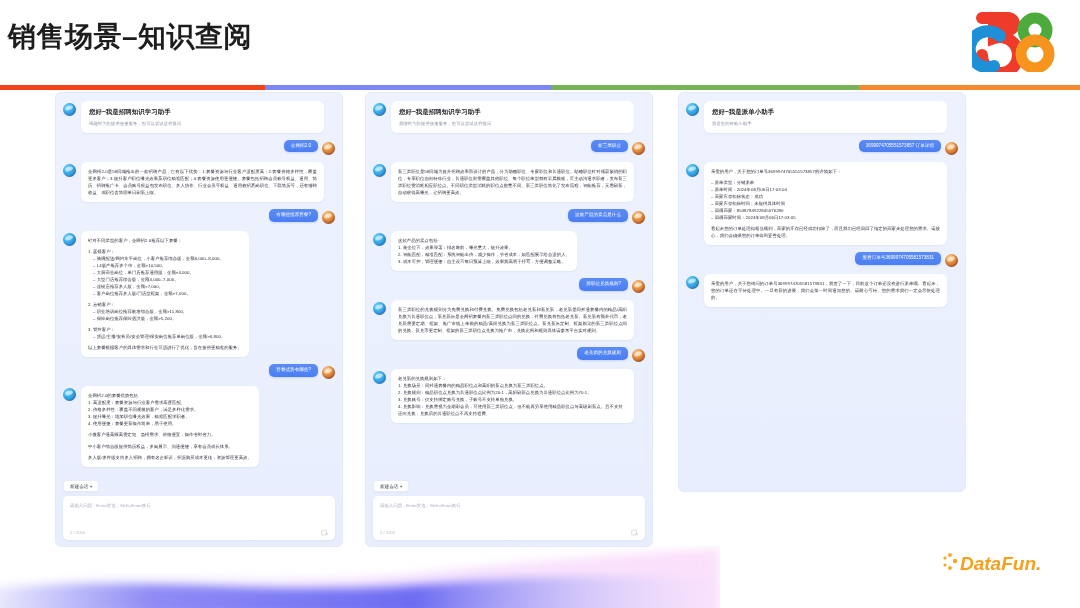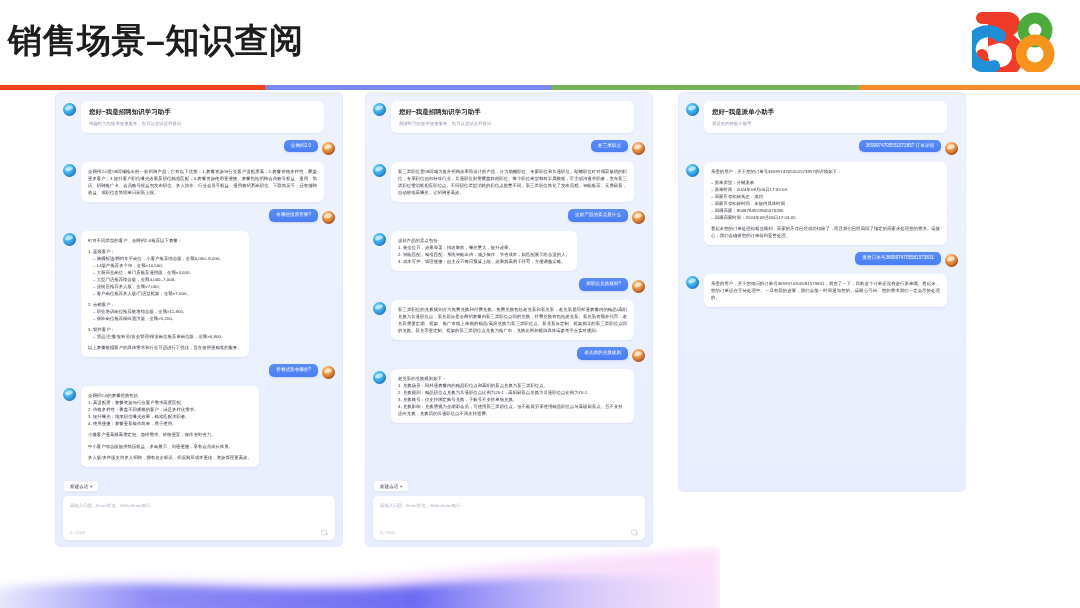--- a/index.html
+++ b/index.html
@@ -7,21 +7,21 @@
     width: 1080px; height: 608px;
     overflow: hidden;
     background: #ffffff;
     font-family: "Liberation Sans", "DejaVu Sans", sans-serif;
   }
   #slide { position: relative; width: 1080px; height: 608px; background:#fff; overflow:hidden; }
 
   
   .hdr-title {
     position: absolute; left: 8px; top: 18px;
-    font-size: 34px; font-weight: 700; color: #1d1d1f;
+    font-size: 28px; font-weight: 700; color: #1d1d1f;
     letter-spacing: 0.5px; white-space: nowrap;
   }
   .logo58 { position: absolute; right: 22px; top: 12px; width: 86px; height: 60px; }
   .divider { position: absolute; left: 0; top: 85px; width: 1080px; height: 5px; display:flex; }
   .divider i { display:block; height:100%; }
   .d1 { width: 24.5%; background:#f3411a; }
   .d2 { width: 26.5%; background:#7b86f7; }
   .d3 { width: 28.5%; background:#79b359; }
   .d4 { width: 20.5%; background:#f58a2e; }
 
@@ -322,14 +322,26 @@
         <stop offset="1" stop-color="#f9ccf7" stop-opacity=".6"></stop>
       </linearGradient>
       <filter id="bl">
           <feGaussianBlur stdDeviation="5"></feGaussianBlur>
         </filter>
     </defs>
     <path d="M0 38 C 180 10, 300 46, 470 26 C 600 12, 700 6, 760 2 L 760 70 L 0 70 Z" fill="url(#g2)" filter="url(#bl)"></path>
     <path d="M0 46 C 170 24, 300 52, 470 38 C 610 27, 700 30, 760 34 L 760 70 L 0 70 Z" fill="url(#g1)" filter="url(#bl)"></path>
   </svg>
 
+  <div class="datafun">
+    <svg viewBox="0 0 118 26" width="118" height="26">
+      <g fill="#f5a623">
+        <circle cx="3" cy="8" r="1.6"></circle>
+          <circle cx="3" cy="15" r="1.6"></circle>
+        <circle cx="8" cy="5" r="1.9"></circle>
+          <circle cx="8" cy="18" r="1.9"></circle>
+        <circle cx="13" cy="11" r="2.2"></circle>
+      </g>
+      <text x="18" y="20" font-family="Liberation Sans, sans-serif" font-size="19" font-weight="700" font-style="italic" fill="#f6a01c">DataFun.</text>
+    </svg>
+  </div>
 
 </div>
 
 </body></html>

